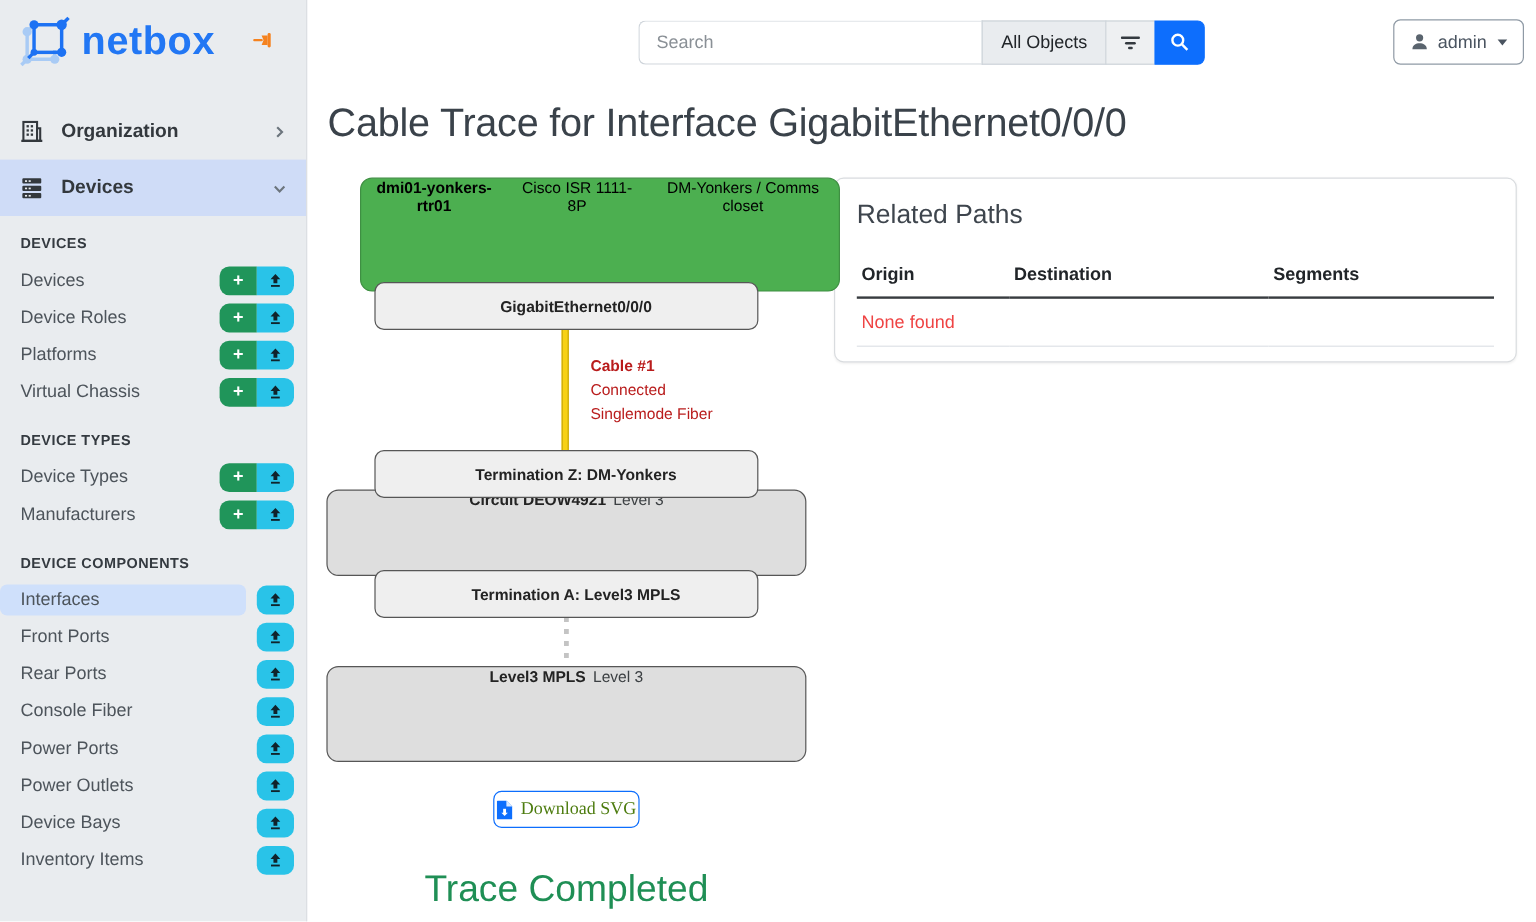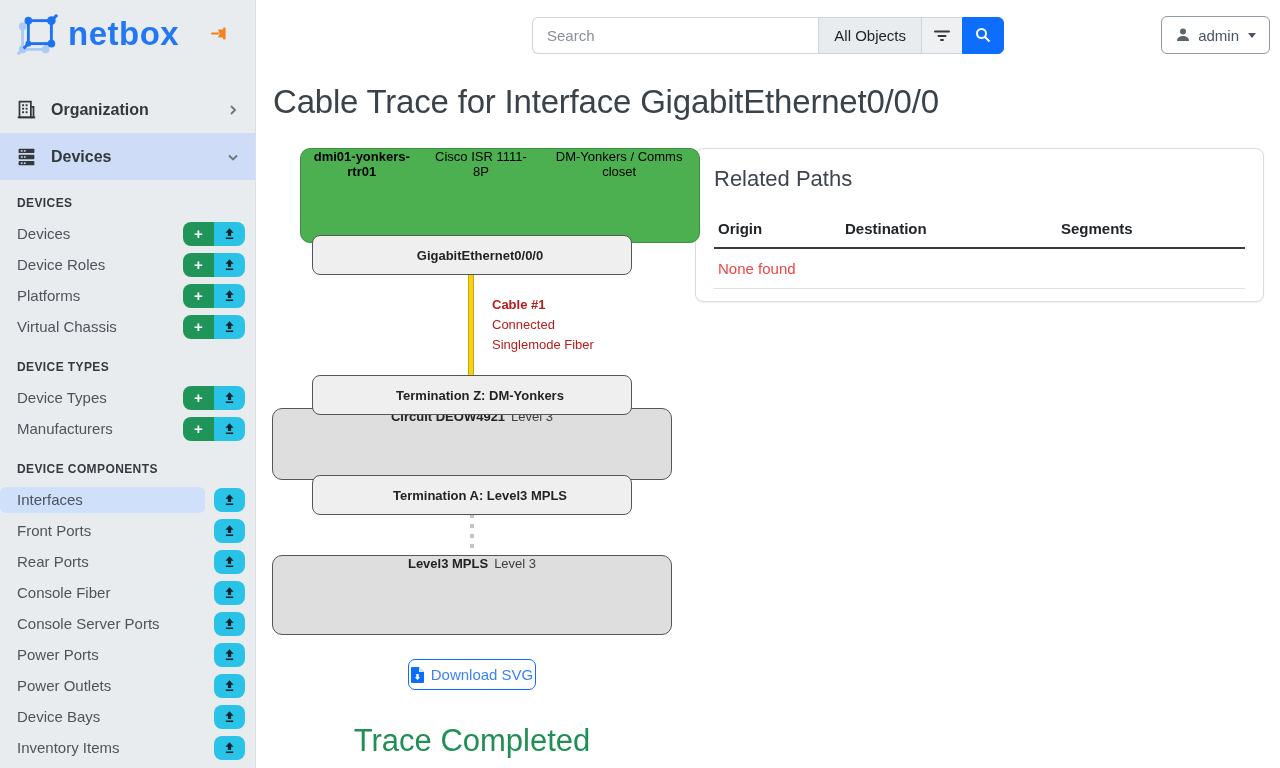--- a/index.html
+++ b/index.html
@@ -124,22 +124,22 @@
   .cable-label .b-name { font-weight:700; }
   .dash-line {
     position:absolute; left:198px; top:366px; width:4px; height:36px;
     background:repeating-linear-gradient(to bottom,#c4c4c4 0 4px,transparent 4px 10px);
   }
 
   .download-wrap { display:flex; justify-content:center; margin-top:24px; }
   .download-btn {
     display:flex; align-items:center; gap:7px; height:31px; padding:0 2px;
     background:#fff; border:1px solid #0d6efd; border-radius:7px;
-    color:#3b82f6; font-size:15px; cursor:pointer;
-    font-family:Liberation Sans, sans-serif;
+    color:#4d7c0f; font-size:15px; cursor:pointer;
+    font-family:Liberation Serif, serif;
   }
   .trace-status {
     margin-top:33px; text-align:center; font-size:31px; color:#1f8f55; font-weight:400;
   }
 
   
   .paths-card {
     flex:1; margin-left:23px; background:#fff;
     border:1px solid #d9dcdf; border-radius:8px;
     box-shadow:0 1px 2px rgba(0,0,0,0.06);
@@ -378,31 +378,20 @@
         <button class="btn-mini btn-import solo">
             <svg class="icon-svg" width="13" height="14" viewBox="0 0 16 16">
               <path fill="#10232b" d="M8 1 L13 6.5 H10 V10.5 H6 V6.5 H3 Z"></path>
               <rect fill="#10232b" x="3.5" y="12.3" width="9" height="1.9"></rect>
             </svg>
           </button>
       </div>
       <div class="side-row">
         <div class="side-label-wrap">
             <span class="side-label">Console Fiber</span>
-          </div>
-        <button class="btn-mini btn-import solo">
-            <svg class="icon-svg" width="13" height="14" viewBox="0 0 16 16">
-              <path fill="#10232b" d="M8 1 L13 6.5 H10 V10.5 H6 V6.5 H3 Z"></path>
-              <rect fill="#10232b" x="3.5" y="12.3" width="9" height="1.9"></rect>
-            </svg>
-          </button>
-      </div>
-      <div class="side-row">
-        <div class="side-label-wrap">
-            <span class="side-label">Console Server Ports</span>
           </div>
         <button class="btn-mini btn-import solo">
             <svg class="icon-svg" width="13" height="14" viewBox="0 0 16 16">
               <path fill="#10232b" d="M8 1 L13 6.5 H10 V10.5 H6 V6.5 H3 Z"></path>
               <rect fill="#10232b" x="3.5" y="12.3" width="9" height="1.9"></rect>
             </svg>
           </button>
       </div>
       <div class="side-row">
         <div class="side-label-wrap">

